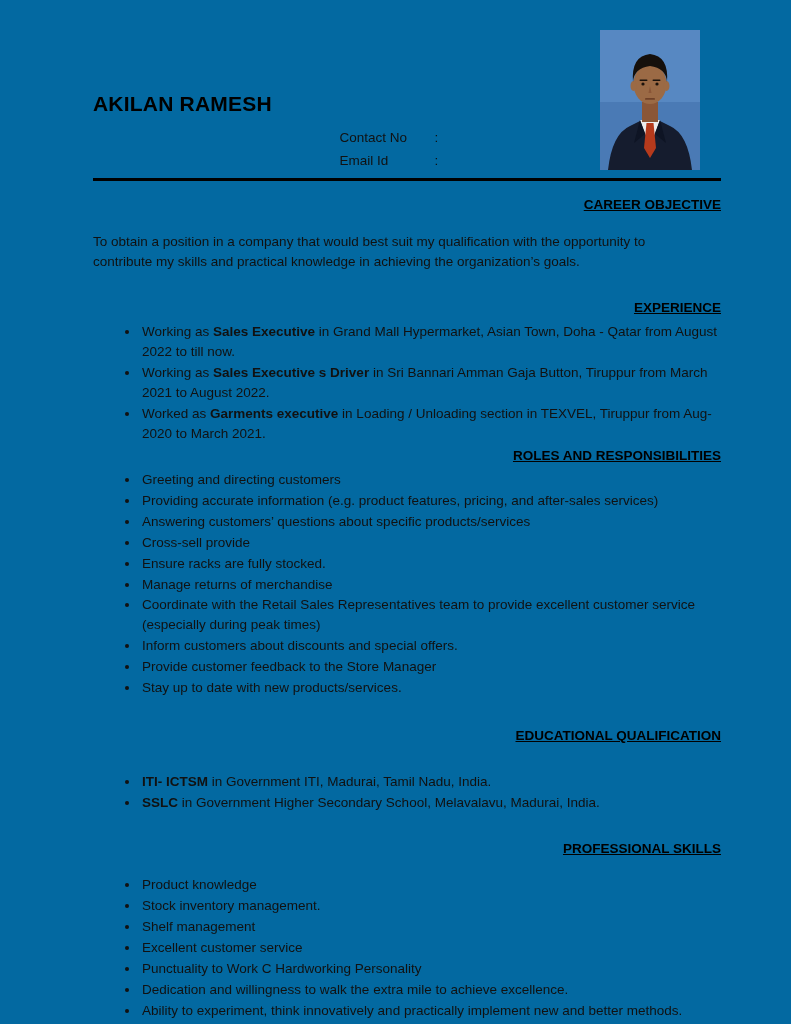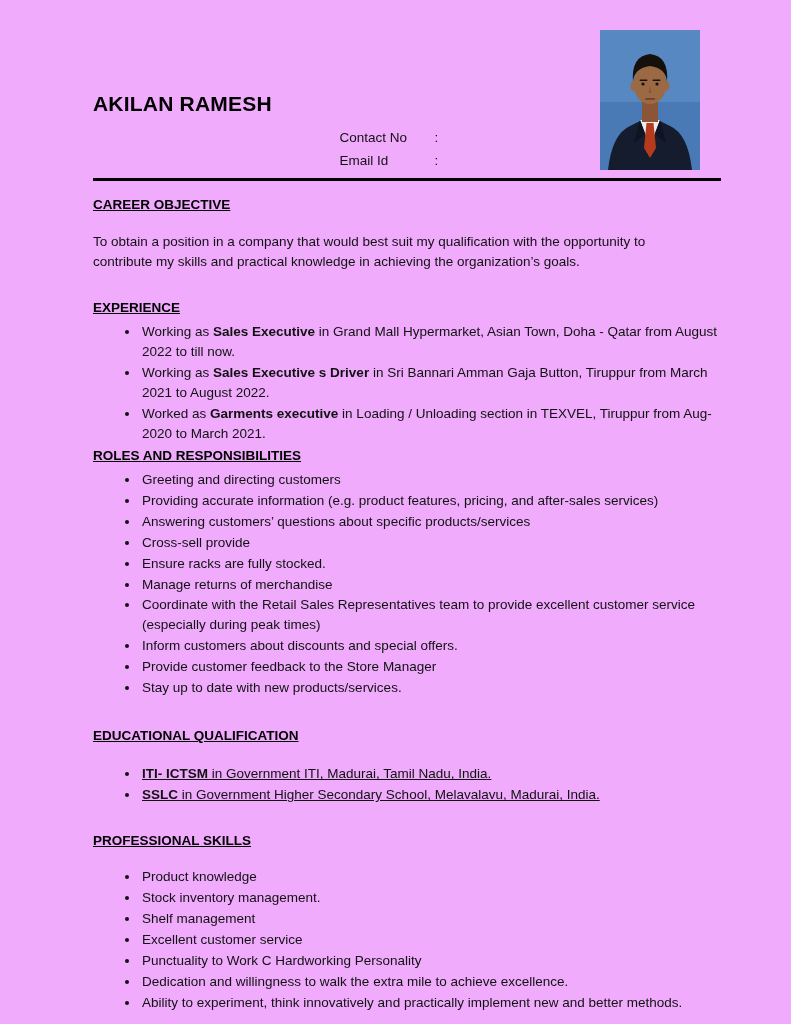--- a/index.html
+++ b/index.html
@@ -2,21 +2,21 @@
 <html><head>
 <meta charset="utf-8">
 <style>
   * { box-sizing: border-box; margin: 0; padding: 0; }
   html, body { background: #ffffff; }
   .page {
     position: relative;
     width: 791px;
     height: 1024px;
     margin: 0 auto;
-    background: #f0abfc;
+    background: #0369a1;
     padding: 88px 70px 30px 93px;
     font-family: "Liberation Sans", sans-serif;
     font-size: 13.5px;
     line-height: 1.48;
     color: #111111;
   }
   .photo {
     position: absolute;
     top: 30px;
     right: 91px;
@@ -38,33 +38,34 @@
   .divider {
     margin-top: 7px;
     border-bottom: 3px solid #000000;
     width: 100%;
   }
   .heading {
     font-size: 13.5px;
     font-weight: bold;
     text-decoration: underline;
     color: #000000;
+    text-align: right;
   }
   .section-co { margin-top: 14px; }
   .section-co .para { margin-top: 17px; max-width: 600px; }
   .section-exp { margin-top: 26px; }
   .section-roles { margin-top: 2px; }
   .section-edu { margin-top: 28px; }
   .section-skills { margin-top: 26px; }
   ul.bullets {
     list-style: disc;
     margin-top: 4px;
     padding-left: 47px;
   }
-  .section-edu ul.bullets { margin-top: 18px; text-decoration: underline; }
+  .section-edu ul.bullets { margin-top: 26px; }
   .section-skills ul.bullets { margin-top: 16px; }
   ul.bullets li { padding-left: 2px; margin-bottom: 1px; }
   ul.bullets li b { font-weight: bold; }
 </style>
 </head>
 <body>
 
 <div class="page">
 
   <div class="photo">

